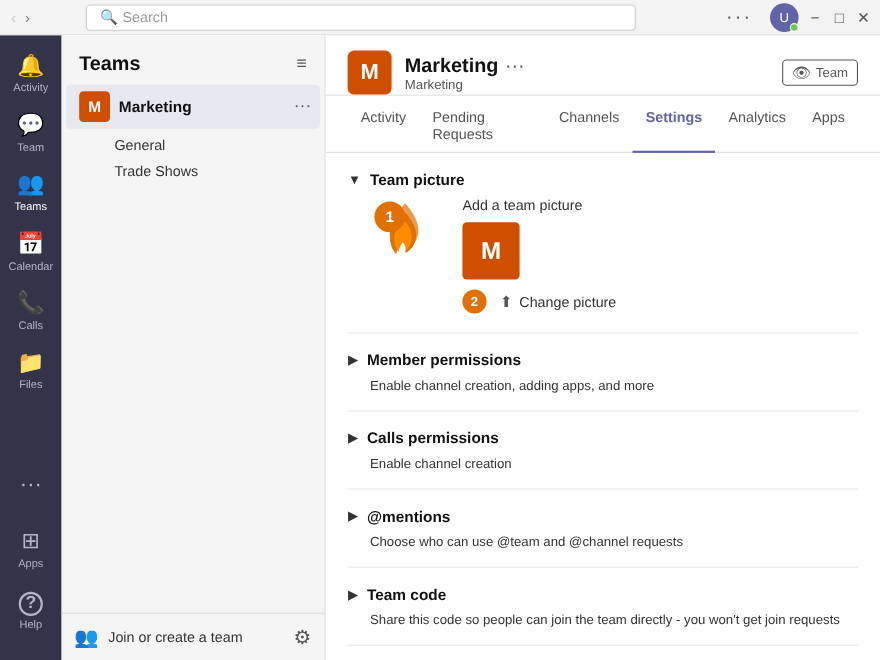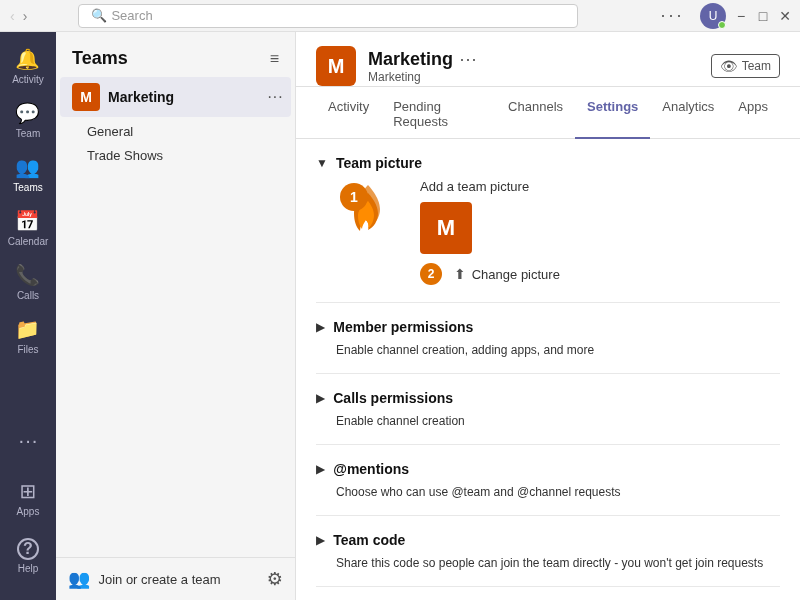--- a/index.html
+++ b/index.html
@@ -91,21 +91,21 @@
       display: flex; align-items: center; padding: 6px 8px 6px 12px;
       cursor: pointer; background: #e8e8f0; border-radius: 4px; margin: 0 4px;
     }
     .team-avatar {
       width: 28px; height: 28px; border-radius: 4px; background: #d04e00;
       display: flex; align-items: center; justify-content: center;
       color: white; font-size: 14px; font-weight: 600; flex-shrink: 0;
     }
     .team-name { margin-left: 8px; font-size: 14px; font-weight: 600; color: #111; flex: 1; }
     .team-more { color: #555; font-size: 16px; cursor: pointer; }
-    .channel-list { padding: 2px 0 0 23px; }
+    .channel-list { padding: 2px 0 0 40px; }
     .channel-item {
       padding: 4px 8px; font-size: 13px; color: #333; cursor: pointer;
       border-radius: 4px; margin: 1px 4px 1px 0;
     }
     .sidebar-footer {
       margin-top: auto; border-top: 1px solid #e0e0e0;
       padding: 10px 12px; display: flex; align-items: center; justify-content: space-between;
     }
     .join-create { display: flex; align-items: center; gap: 8px; cursor: pointer; color: #333; font-size: 13px; }
     .gear-icon { font-size: 18px; color: #555; cursor: pointer; }

